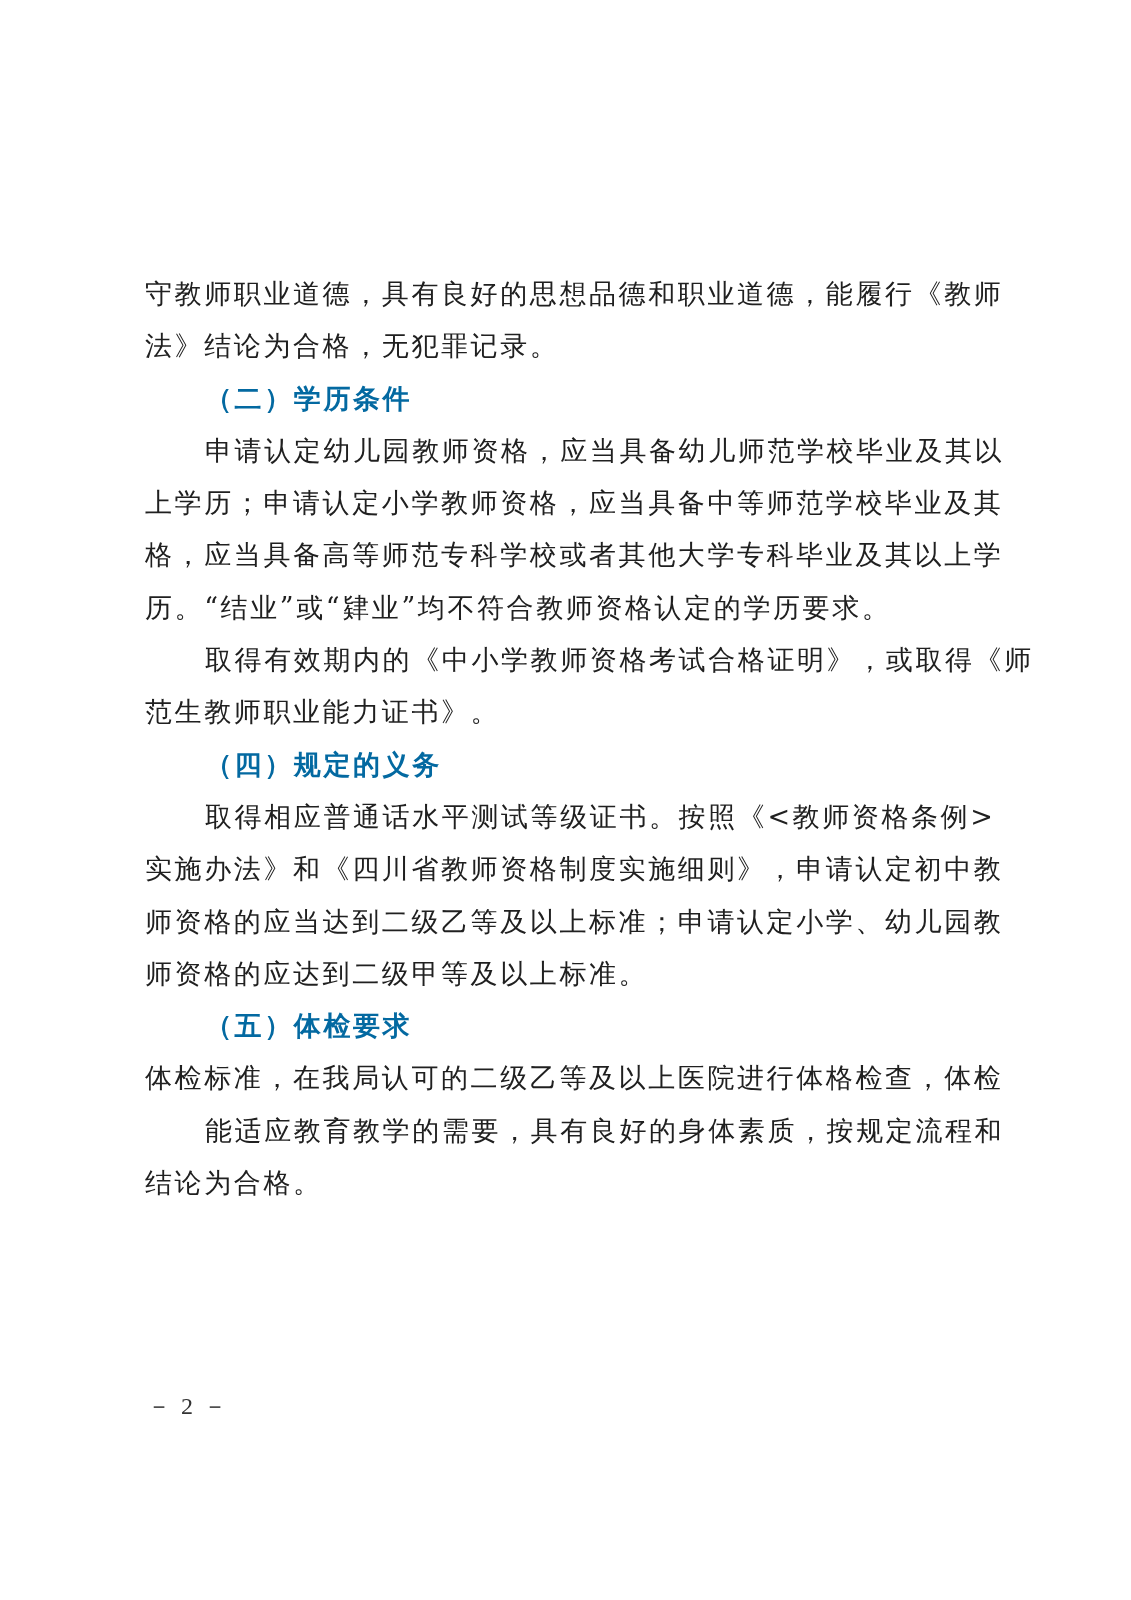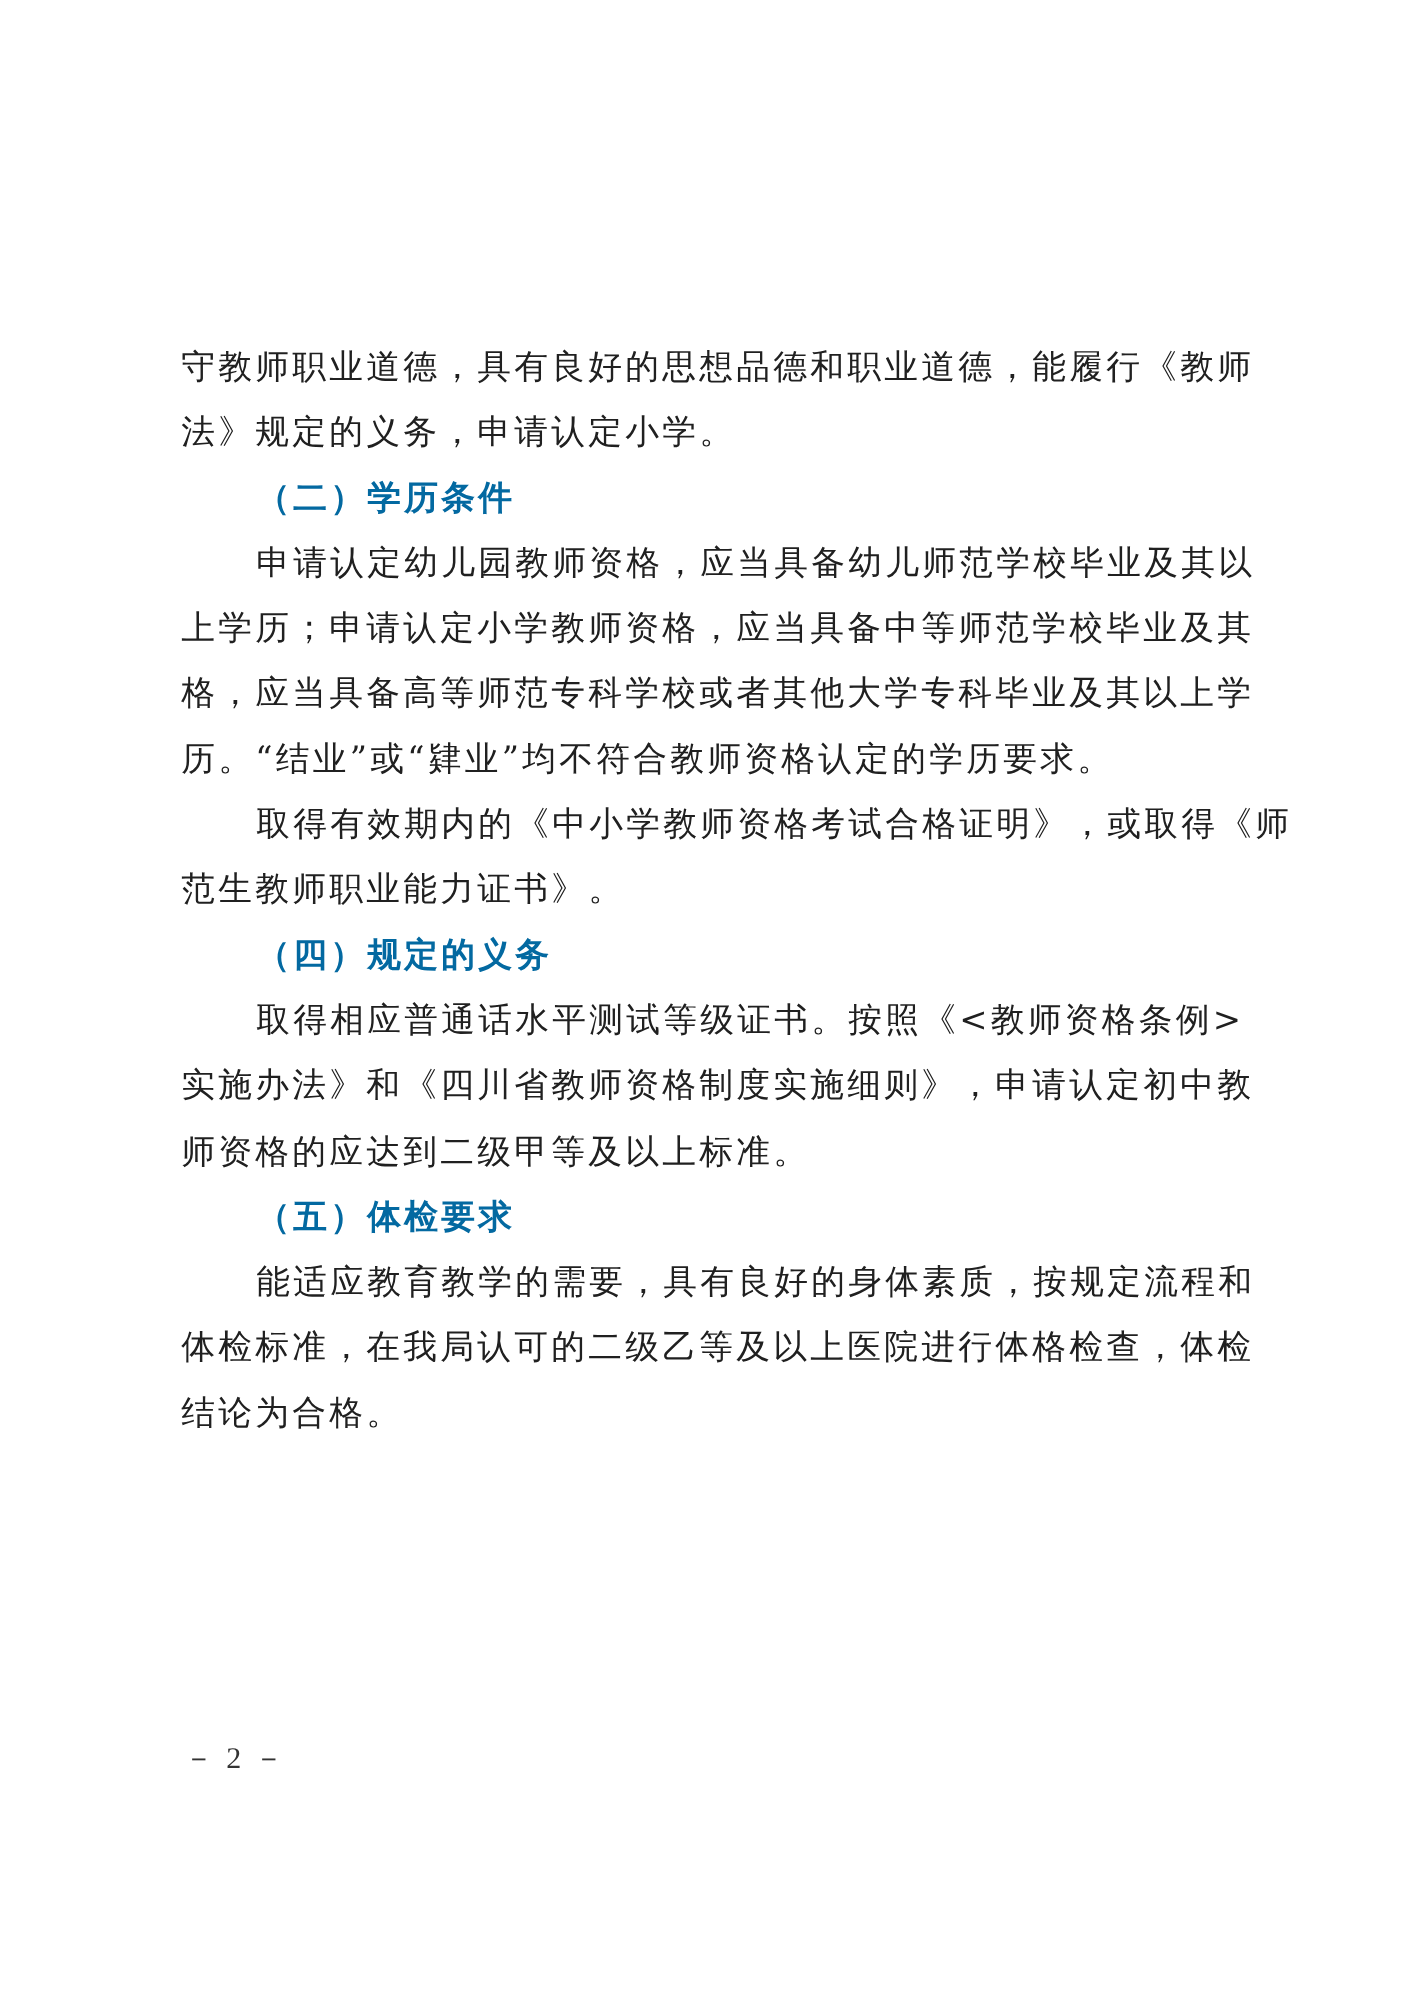--- a/index.html
+++ b/index.html
@@ -59,41 +59,42 @@
     letter-spacing: 2px;
   }
 </style>
 </head>
 <body>
 
 <div class="page">
   <div class="content">
 
     <div class="line justify">守教师职业道德，具有良好的思想品德和职业道德，能履行《教师</div>
-    <div class="line">法》规定的义务，申请认定小学。</div>
+    <div class="line">法》结论为合格，无犯罪记录。</div>
 
     <div class="line heading">（二）学历条件</div>
 
     <div class="line indent" style="text-align:justify;text-align-last:justify;">申请认定幼儿园教师资格，应当具备幼儿师范学校毕业及其以</div>
     <div class="line justify">上学历；申请认定小学教师资格，应当具备中等师范学校毕业及其</div>
     <div class="line justify">格，应当具备高等师范专科学校或者其他大学专科毕业及其以上学</div>
     <div class="line">历。“结业”或“肄业”均不符合教师资格认定的学历要求。</div>
 
 
     <div class="line indent" style="text-align:justify;text-align-last:justify;">取得有效期内的《中小学教师资格考试合格证明》，或取得《师</div>
     <div class="line">范生教师职业能力证书》。</div>
 
     <div class="line heading">（四）规定的义务</div>
 
     <div class="line indent" style="text-align:justify;text-align-last:justify;">取得相应普通话水平测试等级证书。按照《&lt;教师资格条例&gt;</div>
     <div class="line justify">实施办法》和《四川省教师资格制度实施细则》，申请认定初中教</div>
+    <div class="line justify">师资格的应当达到二级乙等及以上标准；申请认定小学、幼儿园教</div>
     <div class="line">师资格的应达到二级甲等及以上标准。</div>
 
     <div class="line heading">（五）体检要求</div>
 
+    <div class="line justify">体检标准，在我局认可的二级乙等及以上医院进行体格检查，体检</div>
     <div class="line indent" style="text-align:justify;text-align-last:justify;">能适应教育教学的需要，具有良好的身体素质，按规定流程和</div>
-    <div class="line justify">体检标准，在我局认可的二级乙等及以上医院进行体格检查，体检</div>
     <div class="line">结论为合格。</div>
 
   </div>
 
   <div class="page-number">－ 2 －</div>
 </div>
 
 </body></html>

